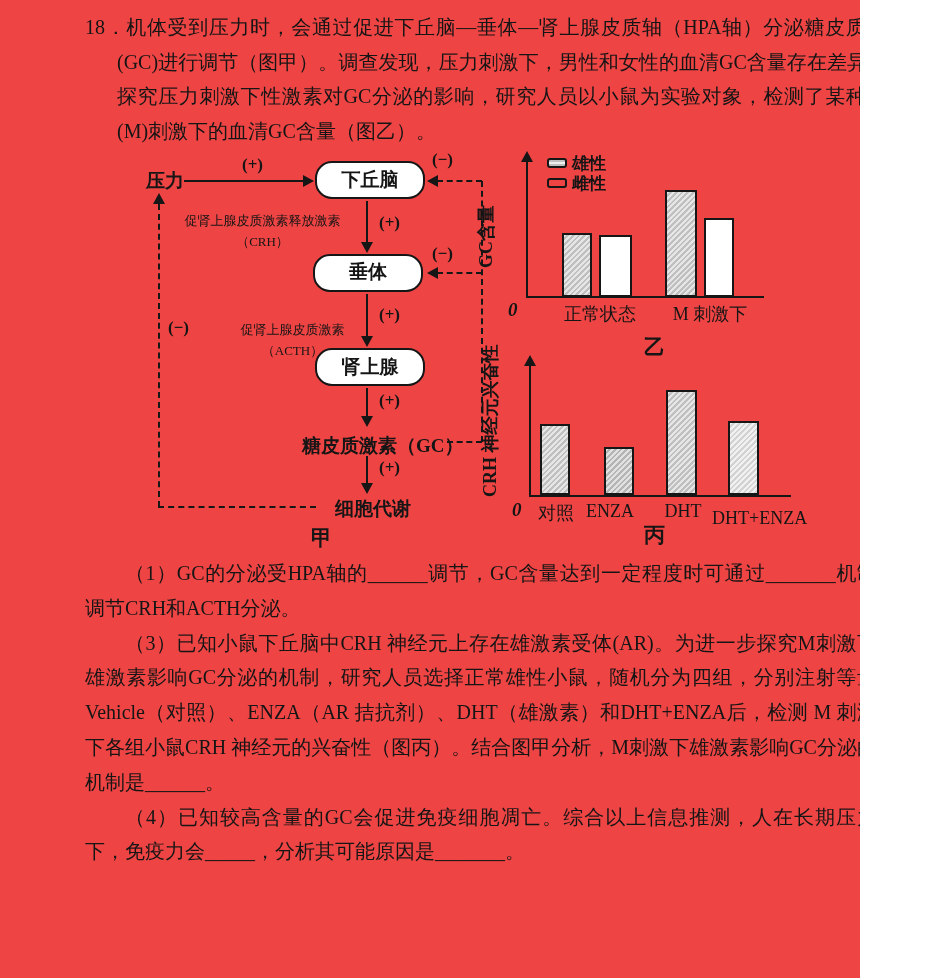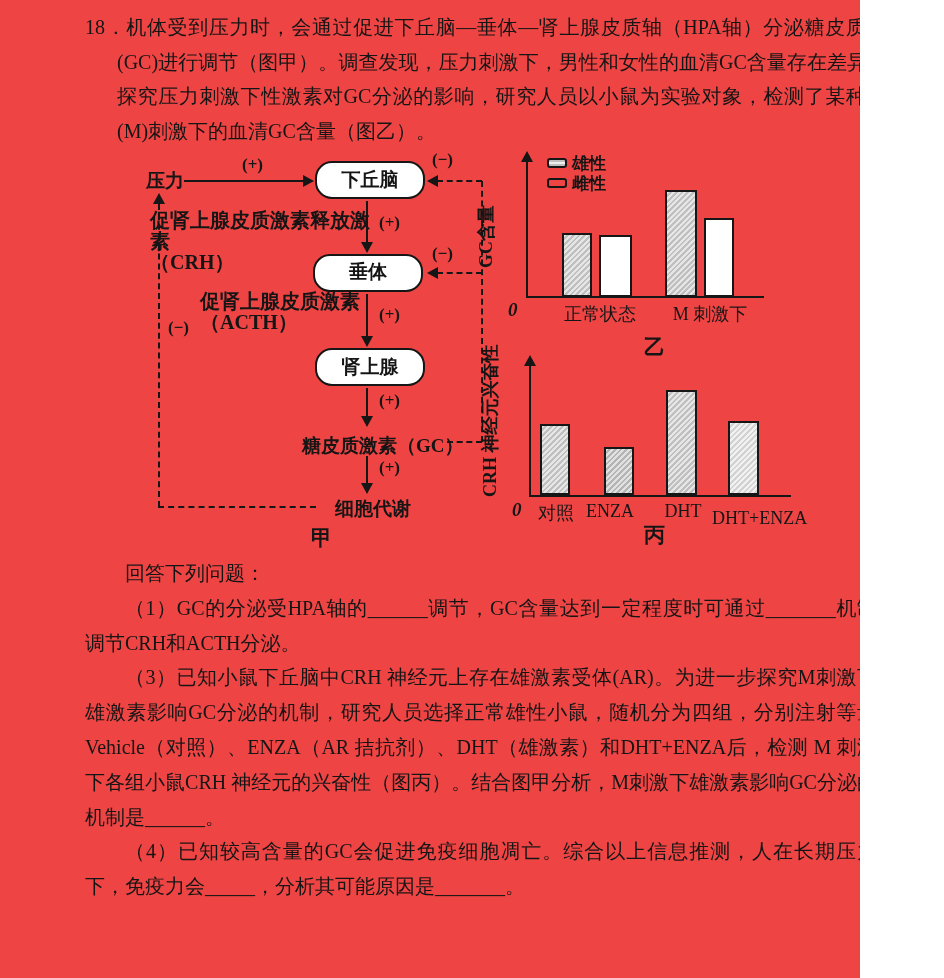--- a/index.html
+++ b/index.html
@@ -21,21 +21,21 @@
     font-size:20px; line-height:34.8px; text-align:justify;
   }
   .qblock p{margin:0; text-indent:2em;}
   
   .fnode{
     position:absolute; background:#fff; border:2.5px solid #161616;
     border-radius:17px; text-align:center; font-weight:bold;
     font-size:19px; line-height:34px; box-sizing:border-box;
   }
   .flabel{position:absolute; font-weight:bold; font-size:19px; white-space:nowrap;}
-  .hlabel{position:absolute; text-align:left; font-weight:bold; font-size:20px; line-height:21px;}
+  .hlabel{position:absolute; text-align:center; font-weight:normal; font-size:13px; line-height:21px;}
   .sign{position:absolute; font-weight:bold; font-size:17px; white-space:nowrap;}
   .fig-cap{position:absolute; font-weight:bold; font-size:21px;}
   .hline{position:absolute; height:0; border-top:2px solid #161616;}
   .vline{position:absolute; width:0; border-left:2px solid #161616;}
   .hdash{position:absolute; height:0; border-top:2px dashed #161616;}
   .vdash{position:absolute; width:0; border-left:2px dashed #161616;}
   .ah{position:absolute; width:0; height:0;}
   .ah-right{border-top:6px solid transparent;border-bottom:6px solid transparent;border-left:11px solid #161616;}
   .ah-left{border-top:6px solid transparent;border-bottom:6px solid transparent;border-right:11px solid #161616;}
   .ah-down{border-left:6px solid transparent;border-right:6px solid transparent;border-top:11px solid #161616;}
@@ -90,21 +90,21 @@
     </div>
 
     <div class="fnode" style="left:313px;top:254px;width:110px;height:38px;font-family:Liberation Mono, monospace;">垂体</div>
     <div class="sign" style="left:432px;top:244px;">(−)</div>
     <div class="hdash" style="left:437px;top:272px;width:45px;"></div>
     <div class="ah ah-left" style="left:427px;top:267px;"></div>
 
     <div class="vline" style="left:366px;top:294px;height:43px;"></div>
     <div class="ah ah-down" style="left:361px;top:336px;"></div>
     <div class="sign" style="left:379px;top:305px;">(+)</div>
-    <div class="hlabel" style="left:200px;top:291px;width:185px;">
+    <div class="hlabel" style="left:200px;top:319px;width:185px;">
       <span>促肾上腺皮质激素</span><br>
       <span>（ACTH）</span>
     </div>
 
     <div class="fnode" style="left:315px;top:348px;width:110px;height:38px;">肾上腺</div>
 
     <div class="vline" style="left:366px;top:388px;height:29px;"></div>
     <div class="ah ah-down" style="left:361px;top:416px;"></div>
     <div class="sign" style="left:379px;top:391px;">(+)</div>
     <div class="flabel" style="left:302px;top:433px;">糖皮质激素（GC）</div>
@@ -160,19 +160,18 @@
     </div>
 
     <div class="xlab" style="left:536px;top:501px;width:40px;">对照</div>
     <div class="xlab" style="left:582px;top:501px;width:56px;">ENZA</div>
     <div class="xlab" style="left:662px;top:501px;width:42px;">DHT</div>
     <div class="xlab" style="left:712px;top:508px;width:88px;">DHT+ENZA</div>
     <div class="fig-cap" style="left:644px;top:521px;">丙</div>
   </div>
 
   <div class="qblock">
-    <p>回答下列问题：</p>
     <p>（1）GC的分泌受HPA轴的______调节，GC含量达到一定程度时可通过_______机制调节CRH和ACTH分泌。</p>
     <p>（3）已知小鼠下丘脑中CRH 神经元上存在雄激素受体(AR)。为进一步探究M刺激下雄激素影响GC分泌的机制，研究人员选择正常雄性小鼠，随机分为四组，分别注射等量 Vehicle（对照）、ENZA（AR 拮抗剂）、DHT（雄激素）和DHT+ENZA后，检测 M 刺激下各组小鼠CRH 神经元的兴奋性（图丙）。结合图甲分析，M刺激下雄激素影响GC分泌的机制是______。</p>
     <p>（4）已知较高含量的GC会促进免疫细胞凋亡。综合以上信息推测，人在长期压力下，免疫力会_____，分析其可能原因是_______。</p>
   </div>
 
 </div>
 
 </body></html>

